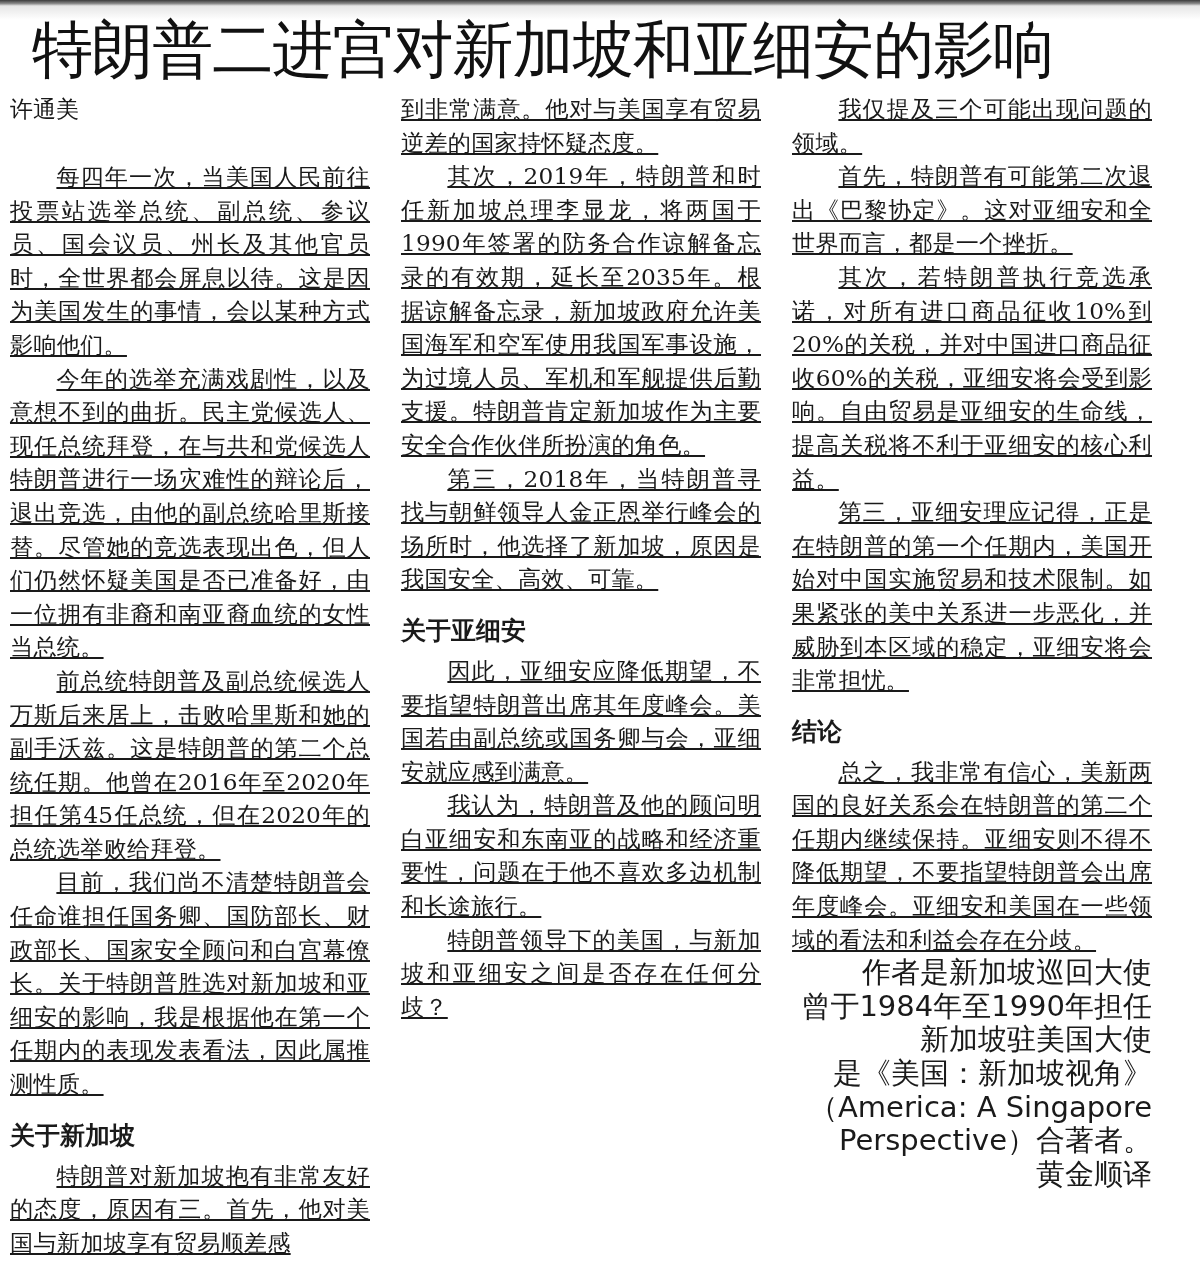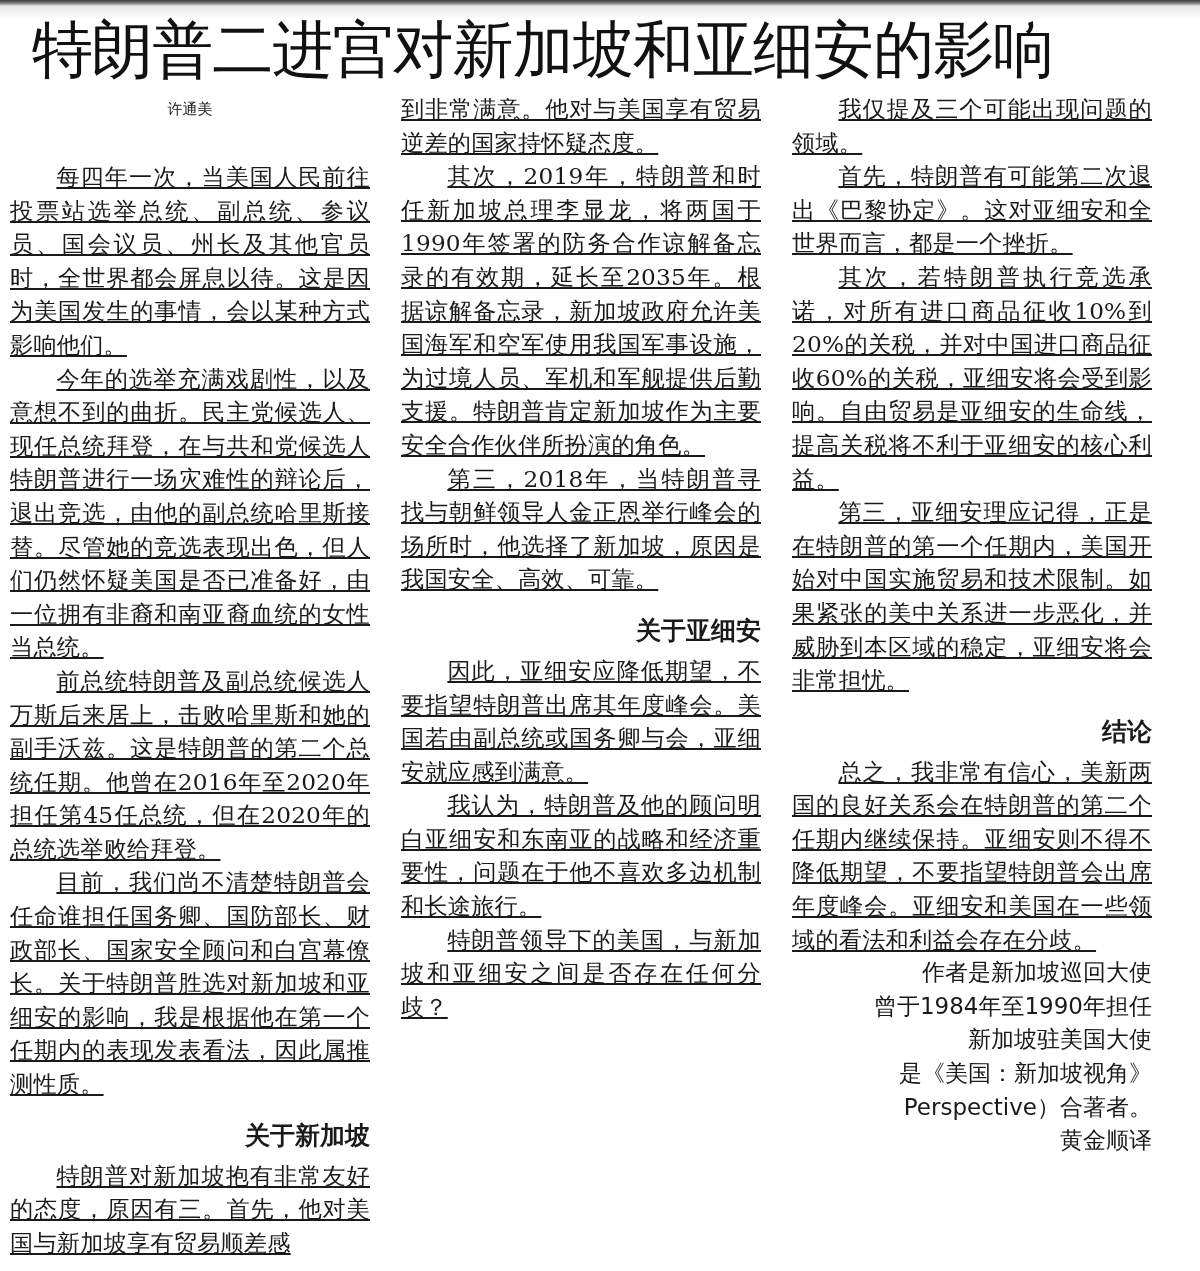--- a/index.html
+++ b/index.html
@@ -48,48 +48,46 @@
   }
   .col {
     position: absolute;
     top: 92px;
   }
   .col1 { left: 10px; width: 360px; }
   .col2 { left: 401px; width: 360px; }
   .col3 { left: 792px; width: 360px; }
 
   .byline {
-    font-size: 15px;
+    font-size: 23px;
     line-height: 34px;
     margin: 0 0 34px 0;
     height: 34px;
-    text-align: center;
   }
   p.body {
     margin: 0;
     font-size: 23.2px;
     line-height: 33.6px;
     text-align: justify;
     text-indent: 2em;
     letter-spacing: 0.2px;
     text-decoration: underline;
   }
   p.body.noindent { text-indent: 0; }
   .subhead {
     font-family: "DejaVu Sans", "Liberation Sans", sans-serif;
     font-weight: bold;
     font-size: 25px;
     line-height: 34px;
     margin: 18px 0 6px 0;
-    text-align: right;
   }
   .bio {
     font-family: "DejaVu Sans", "Liberation Sans", sans-serif;
     text-align: right;
-    font-size: 23px;
+    font-size: 29px;
     line-height: 33.6px;
     margin: 0;
   }
   .bio span { display: block; }
 </style>
 </head>
 <body>
 
 <div class="topbar"></div>
 <div class="topshade"></div>
@@ -121,16 +119,17 @@
   <p class="body">首先，特朗普有可能第二次退出《巴黎协定》。这对亚细安和全世界而言，都是一个挫折。</p>
   <p class="body">其次，若特朗普执行竞选承诺，对所有进口商品征收10%到20%的关税，并对中国进口商品征收60%的关税，亚细安将会受到影响。自由贸易是亚细安的生命线，提高关税将不利于亚细安的核心利益。</p>
   <p class="body">第三，亚细安理应记得，正是在特朗普的第一个任期内，美国开始对中国实施贸易和技术限制。如果紧张的美中关系进一步恶化，并威胁到本区域的稳定，亚细安将会非常担忧。</p>
   <div class="subhead">结论</div>
   <p class="body">总之，我非常有信心，美新两国的良好关系会在特朗普的第二个任期内继续保持。亚细安则不得不降低期望，不要指望特朗普会出席年度峰会。亚细安和美国在一些领域的看法和利益会存在分歧。</p>
   <div class="bio">
     <span>作者是新加坡巡回大使</span>
     <span>曾于1984年至1990年担任</span>
     <span>新加坡驻美国大使</span>
     <span>是《美国：新加坡视角》</span>
+    <span>（America: A Singapore</span>
     <span>Perspective）合著者。</span>
     <span>黄金顺译</span>
   </div>
 </div>
 
 </body></html>

